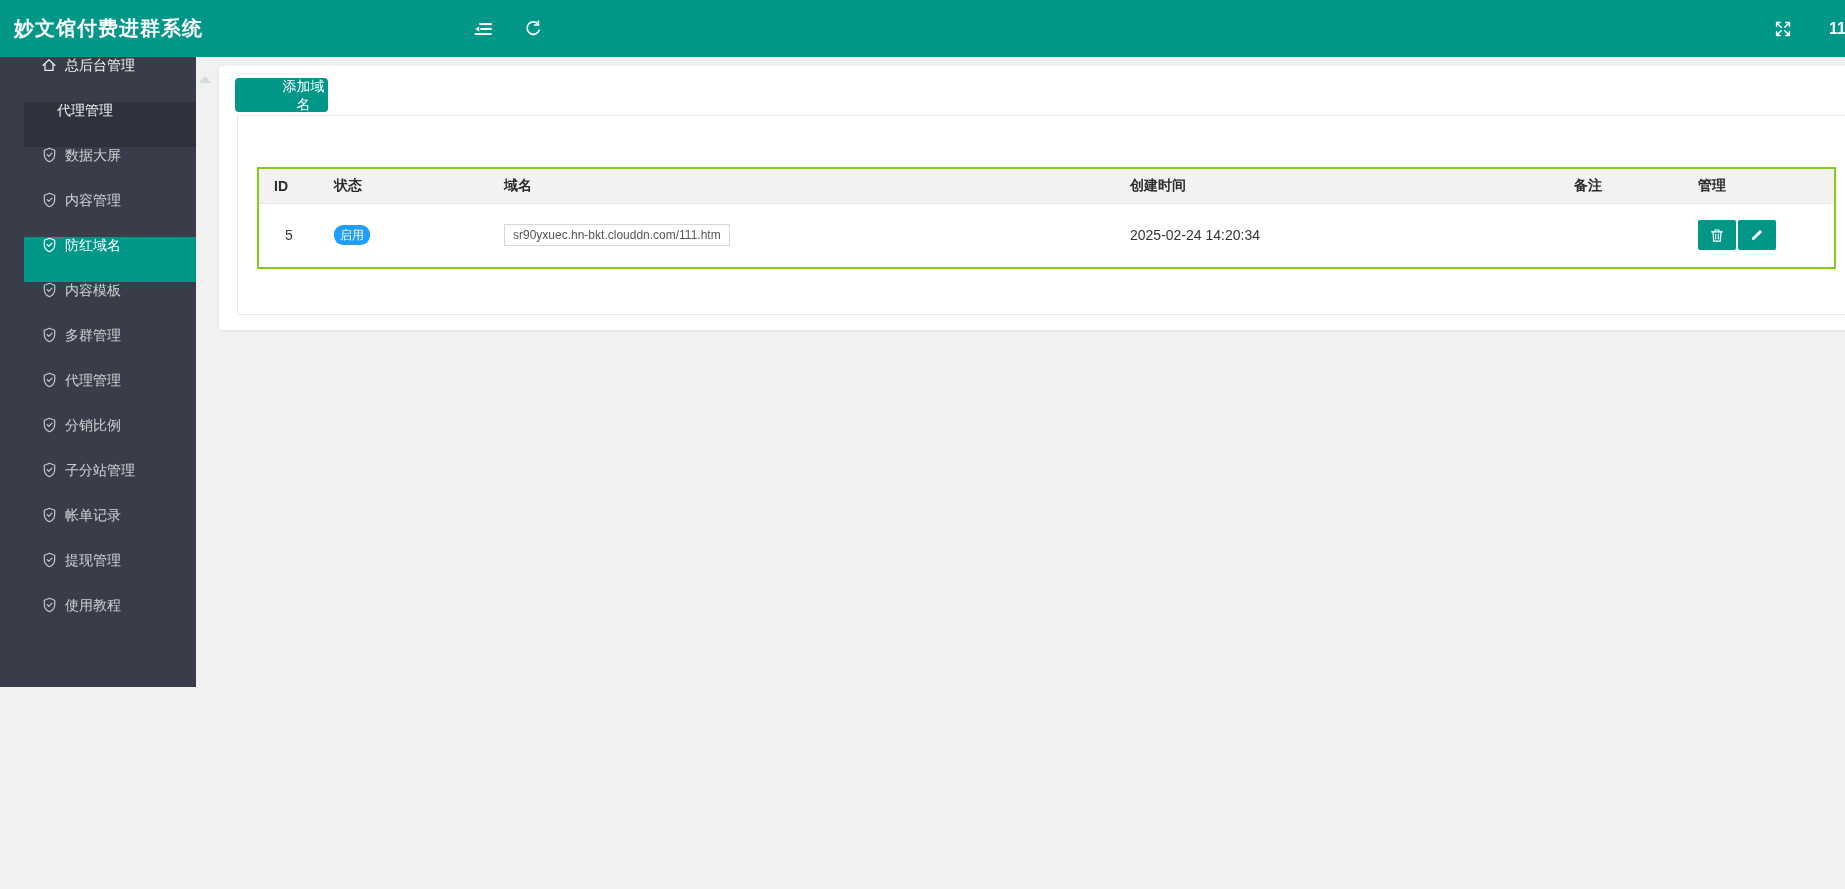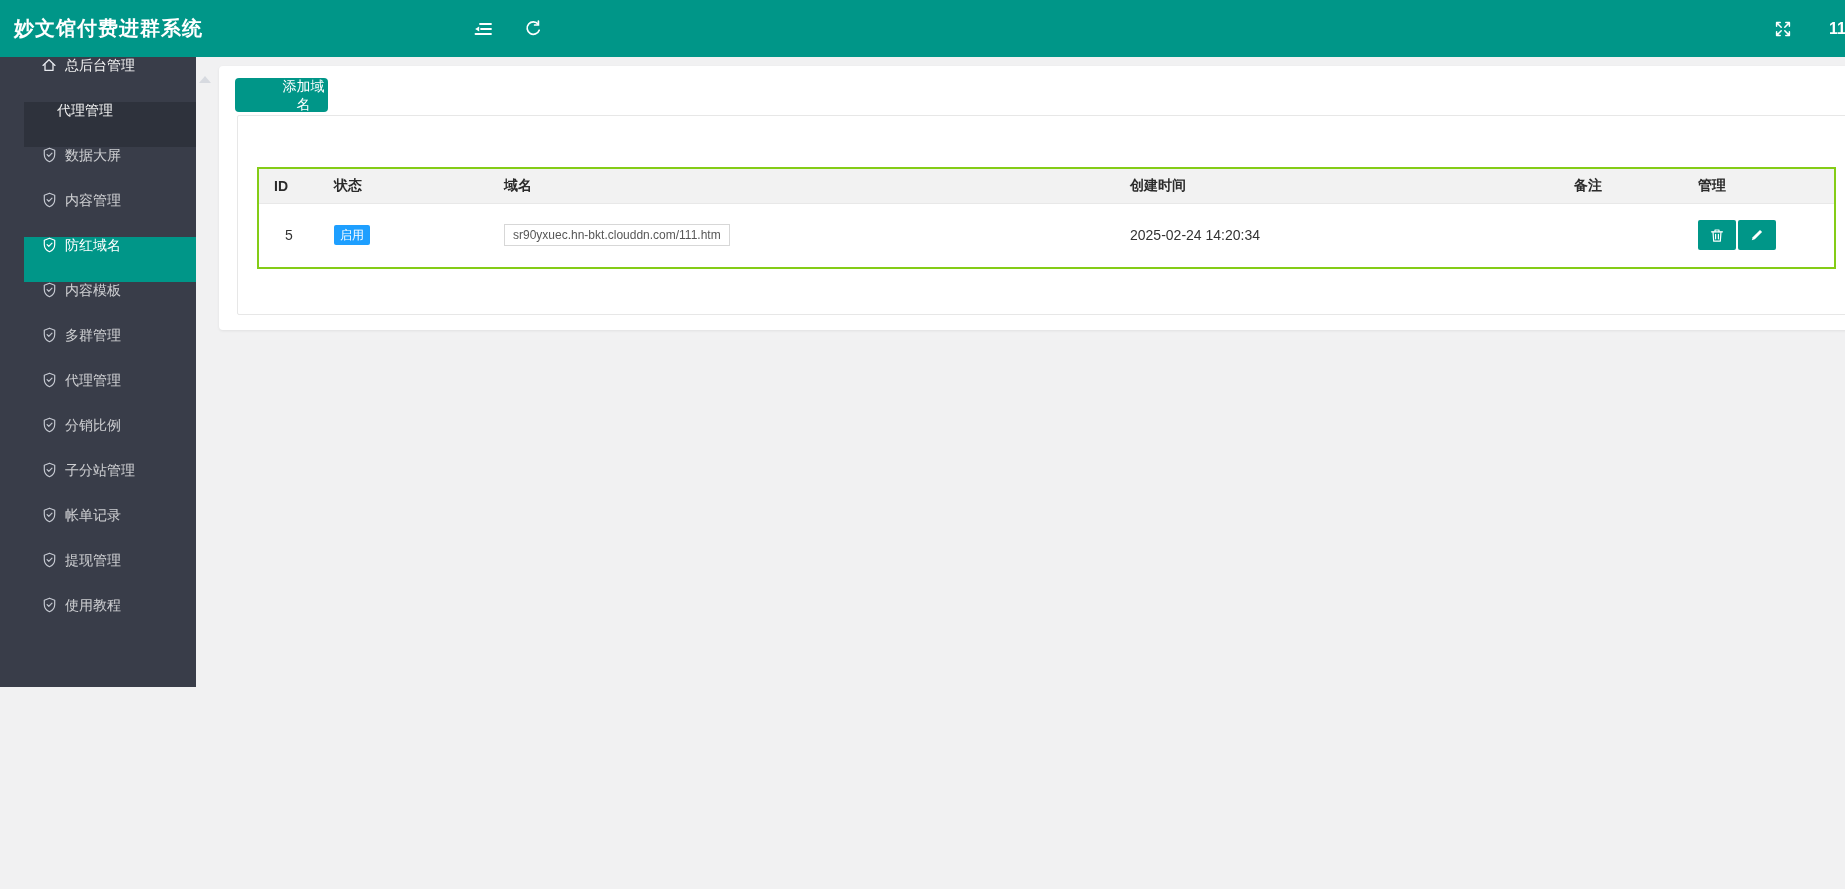--- a/index.html
+++ b/index.html
@@ -74,21 +74,21 @@
   .tbl th {
     height:35px; background:#f2f2f2; text-align:left;
     font-weight:bold; padding-left:15px; border-bottom:1px solid #e8e8e8;
     color:#2b2b2b;
   }
   .tbl td { height:65px; padding-left:15px; background:#fff; }
   .tbl td.cell-id { text-align:center; padding-left:0; }
   .badge {
     display:inline-block; background:#1E9FFF; color:#fff;
     font-size:12px; line-height:20px; height:20px; padding:0 6px;
-    border-radius:2px; cursor:pointer;
+    border-radius:9px; cursor:pointer;
   }
   .domain-box {
     display:inline-block; border:1px solid #d7d7d7; border-radius:0;
     background:#fff; color:#575757; font-size:12px;
     padding:3px 8px; line-height:14px; cursor:text; white-space:nowrap;
   }
   .act-btn {
     display:inline-flex; align-items:center; justify-content:center;
     width:38px; height:30px; background:#009688; border:none;
     border-radius:2px; margin-right:2px; cursor:pointer; vertical-align:middle;

